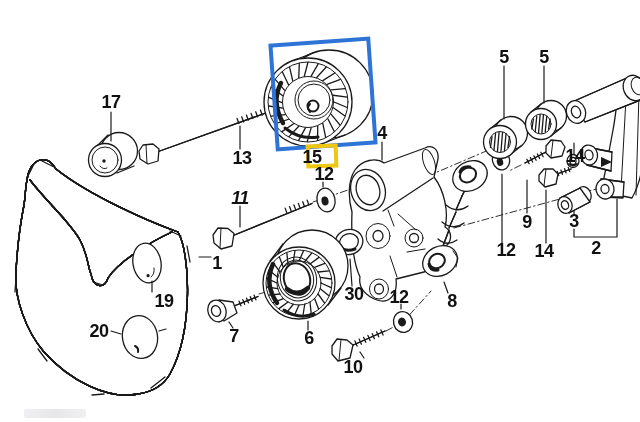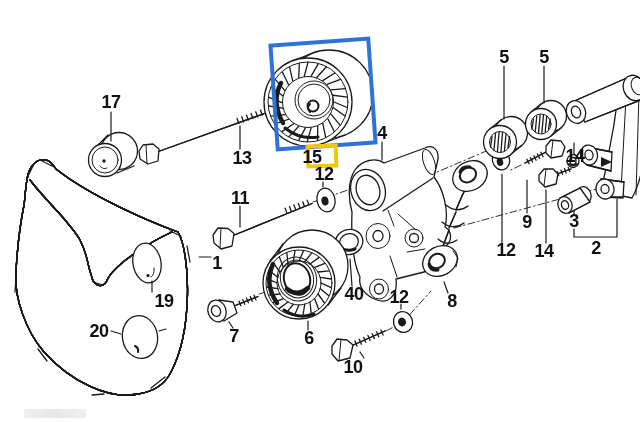--- a/index.html
+++ b/index.html
@@ -437,27 +437,27 @@
 
 <div class="hl-box" id="part-box" style="left: 272px; top: 40px; width: 102px; height: 108px; border: 4px solid rgb(46, 116, 214); transform: rotate(-4deg);"></div>
 <div class="hl-box" id="label-box" style="left: 306px; top: 144px; width: 32px; height: 24px; border: 4px solid rgb(238, 198, 19); transform: rotate(-2deg);"></div>
 
 <div id="labels">
       <div class="part-label" style="left: 111px; top: 102px;">17</div>
       <div class="part-label" style="left: 242px; top: 158px;">13</div>
       <div class="part-label" style="left: 312px; top: 157px; text-align: right;">15</div>
       <div class="part-label" style="left: 324px; top: 174px;">12</div>
       <div class="part-label" style="left: 382px; top: 133px;">4</div>
-      <div class="part-label" style="left: 240px; top: 198px;">11</div>
+      <div class="part-label" style="left: 240px; top: 198px; font-style: italic;">11</div>
       <div class="part-label" style="left: 217px; top: 263px;">1</div>
       <div class="part-label" style="left: 164px; top: 301px; text-align: right;">19</div>
       <div class="part-label" style="left: 99px; top: 331px;">20</div>
       <div class="part-label" style="left: 234px; top: 336px;">7</div>
       <div class="part-label" style="left: 309px; top: 338px;">6</div>
-      <div class="part-label" style="left: 354px; top: 294px;">40</div>
+      <div class="part-label" style="left: 354px; top: 294px;">30</div>
       <div class="part-label" style="left: 399px; top: 297px;">12</div>
       <div class="part-label" style="left: 353px; top: 367px;">10</div>
       <div class="part-label" style="left: 452px; top: 301px;">8</div>
       <div class="part-label" style="left: 504px; top: 57px;">5</div>
       <div class="part-label" style="left: 544px; top: 57px;">5</div>
       <div class="part-label" style="left: 575px; top: 134px; margin-top: 22px;">14</div>
       <div class="part-label" style="left: 527px; top: 222px;">9</div>
       <div class="part-label" style="left: 506px; top: 250px;">12</div>
       <div class="part-label" style="left: 544px; top: 251px;">14</div>
       <div class="part-label" style="left: 574px; top: 221px;">3</div>

